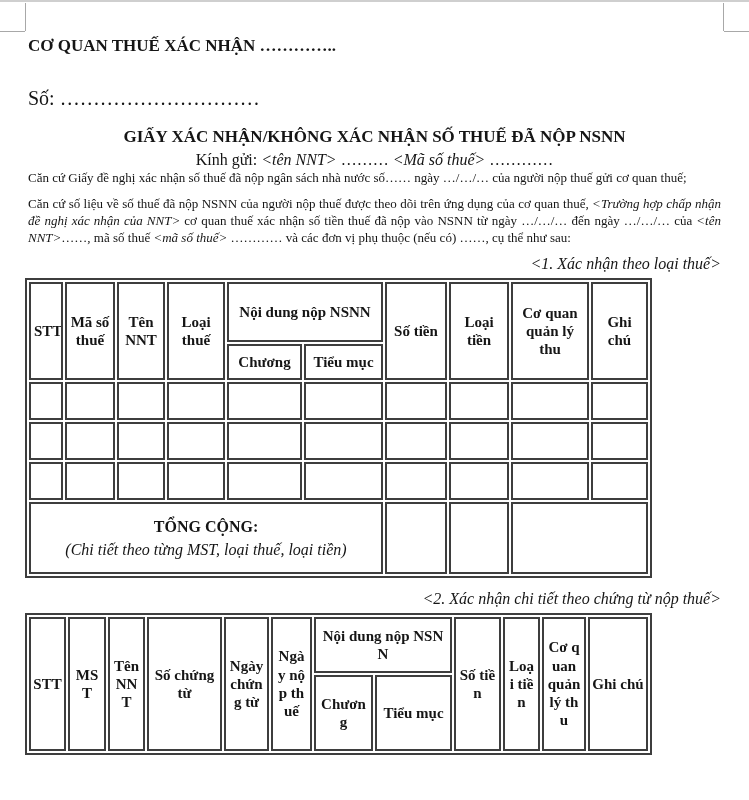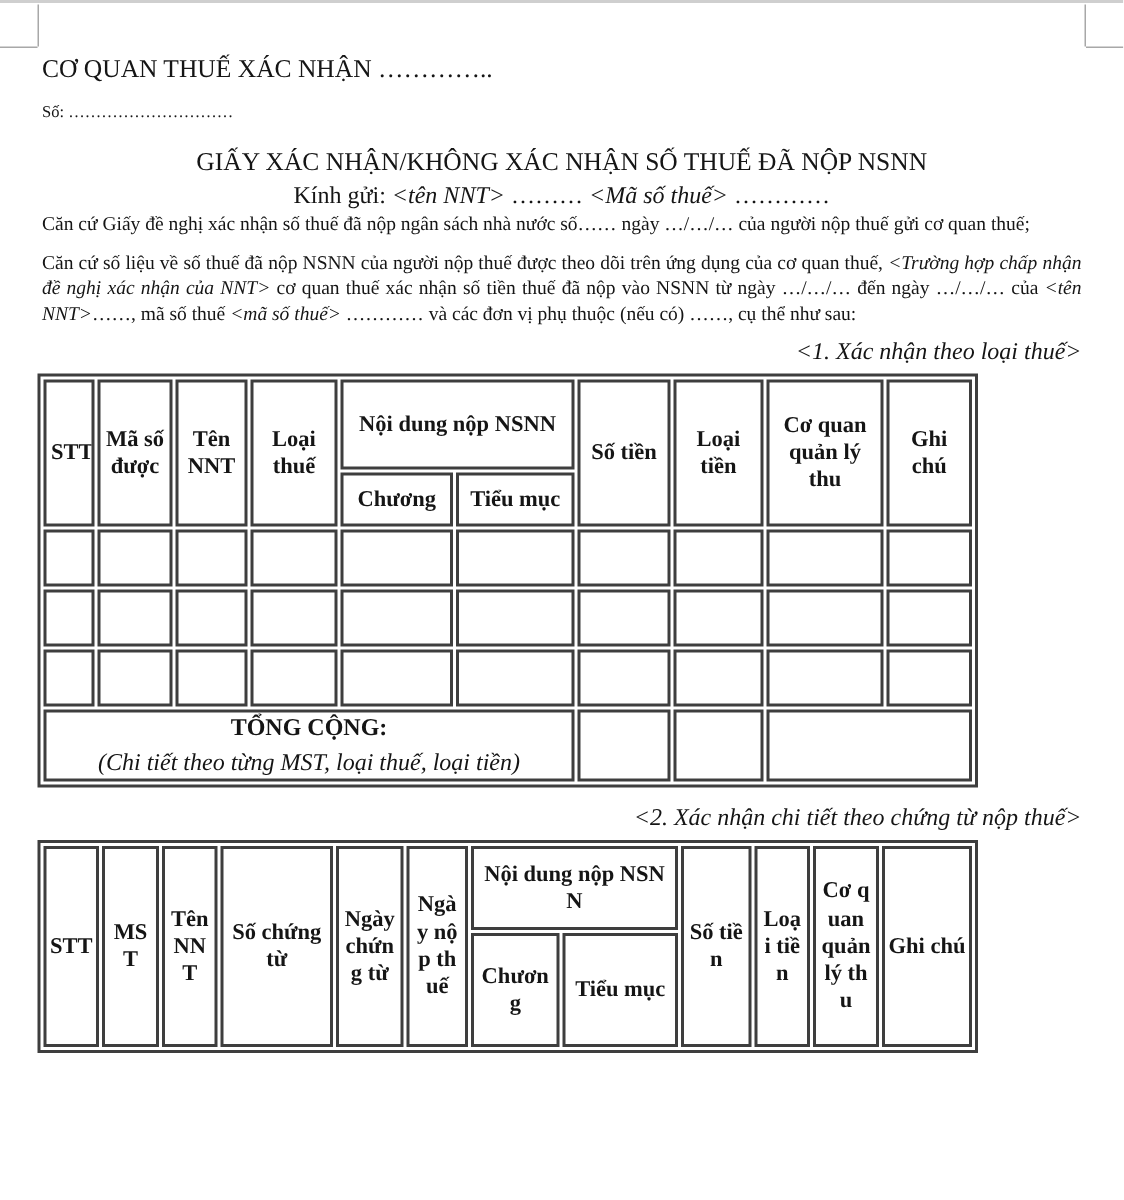--- a/index.html
+++ b/index.html
@@ -18,24 +18,24 @@
   }
   .crop { position: absolute; background: #a8a8a8; }
   .crop-tl-v { left: 25px; top: 3px;  width: 1px;  height: 28px; }
   .crop-tl-h { left: 0;    top: 31px; width: 25px; height: 1px; }
   .crop-tr-v { left: 723px; top: 3px;  width: 1px;  height: 28px; }
   .crop-tr-h { left: 724px; top: 31px; width: 25px; height: 1px; }
 
   .content { position: absolute; left: 28px; top: 36px; width: 693px; }
   p, h1 { margin: 0; padding: 0; }
 
-  .agency  { font-size: 17px; font-weight: normal; margin-bottom: 13px; }
-  .number  { font-size: 11px; margin-bottom: 17px; }
+  .agency  { font-size: 17px; font-weight: bold; margin-bottom: 31px; }
+  .number  { font-size: 20px; margin-bottom: 17px; }
   .date    { font-size: 16px; text-align: right; margin-bottom: 6px; }
-  .title   { font-size: 17px; font-weight: normal; text-align: center; margin-bottom: 4px; }
+  .title   { font-size: 17px; font-weight: bold; text-align: center; margin-bottom: 4px; }
   .greeting{ font-size: 16px; text-align: center; margin-bottom: 0; }
   .it      { font-style: italic; }
   .para    { font-size: 13px; line-height: 17px; text-align: justify; margin-bottom: 9px; }
   .section-label { font-size: 16px; font-style: italic; margin: 3px 0 5px 0; text-align: right; }
 
   table.doc-table {
     border-collapse: separate;
     border-spacing: 2px;
     table-layout: fixed;
     width: 627px;
@@ -52,21 +52,21 @@
     font-size: 15px;
     font-weight: bold;
     text-align: center;
     vertical-align: middle;
     line-height: 1.22;
   }
   .t1 { margin-bottom: 12px; }
   .t1 thead tr.h-top { height: 60px; }
   .t1 thead tr.h-sub { height: 36px; }
   .t1 tbody tr { height: 38px; }
-  .t1 tfoot tr { height: 48px; }
+  .t1 tfoot tr { height: 72px; }
   .total-cell { text-align: center; vertical-align: middle; font-size: 16px; }
   .total-label { font-weight: bold; margin-bottom: 5px; }
   .total-note  { font-style: italic; }
 
   .t2 thead tr.h-top { height: 56px; }
   .t2 thead tr.h-sub { height: 76px; }
   .t2 th { word-break: break-all; padding: 1px 2px; }
 </style>
 </head>
 <body>
@@ -102,21 +102,21 @@
         <col style="width:75px">
           <col style="width:79px">
           <col style="width:62px">
           <col style="width:60px">
         <col style="width:78px">
           <col style="width:57px">
       </colgroup>
       <thead>
         <tr class="h-top">
           <th rowspan="2">STT</th>
-          <th rowspan="2">Mã số được</th>
+          <th rowspan="2">Mã số thuế</th>
           <th rowspan="2">Tên NNT</th>
           <th rowspan="2">Loại thuế</th>
           <th colspan="2">Nội dung nộp NSNN</th>
           <th rowspan="2">Số tiền</th>
           <th rowspan="2">Loại tiền</th>
           <th rowspan="2">Cơ quan quản lý thu</th>
           <th rowspan="2">Ghi chú</th>
         </tr>
         <tr class="h-sub">
           <th>Chương</th>

